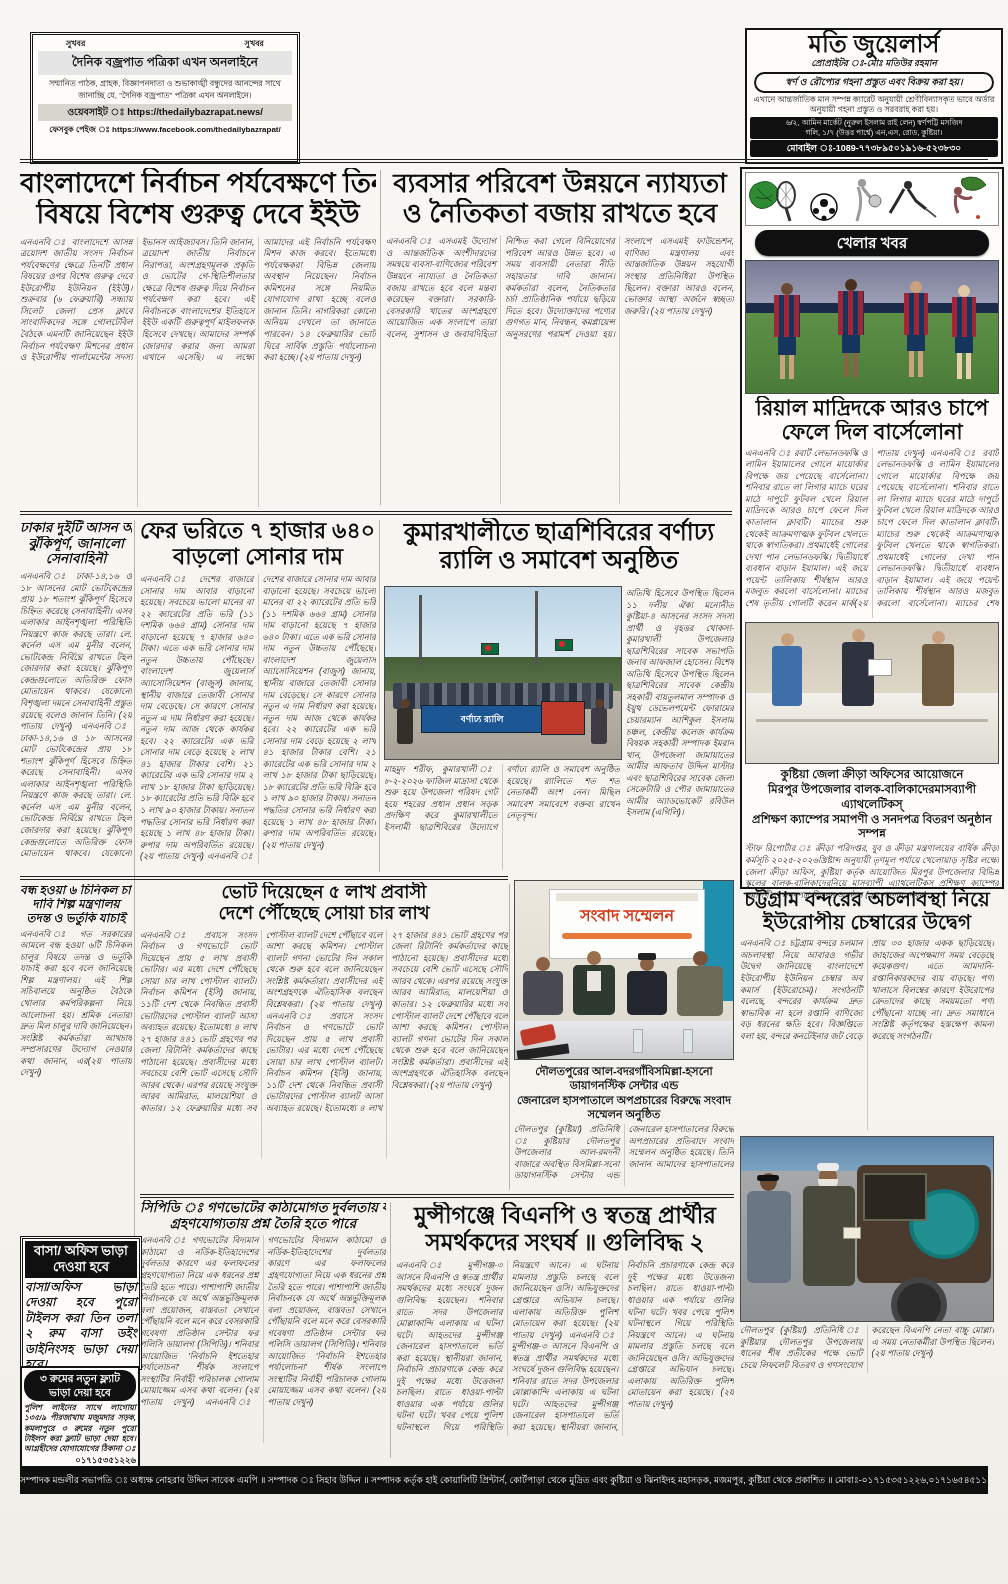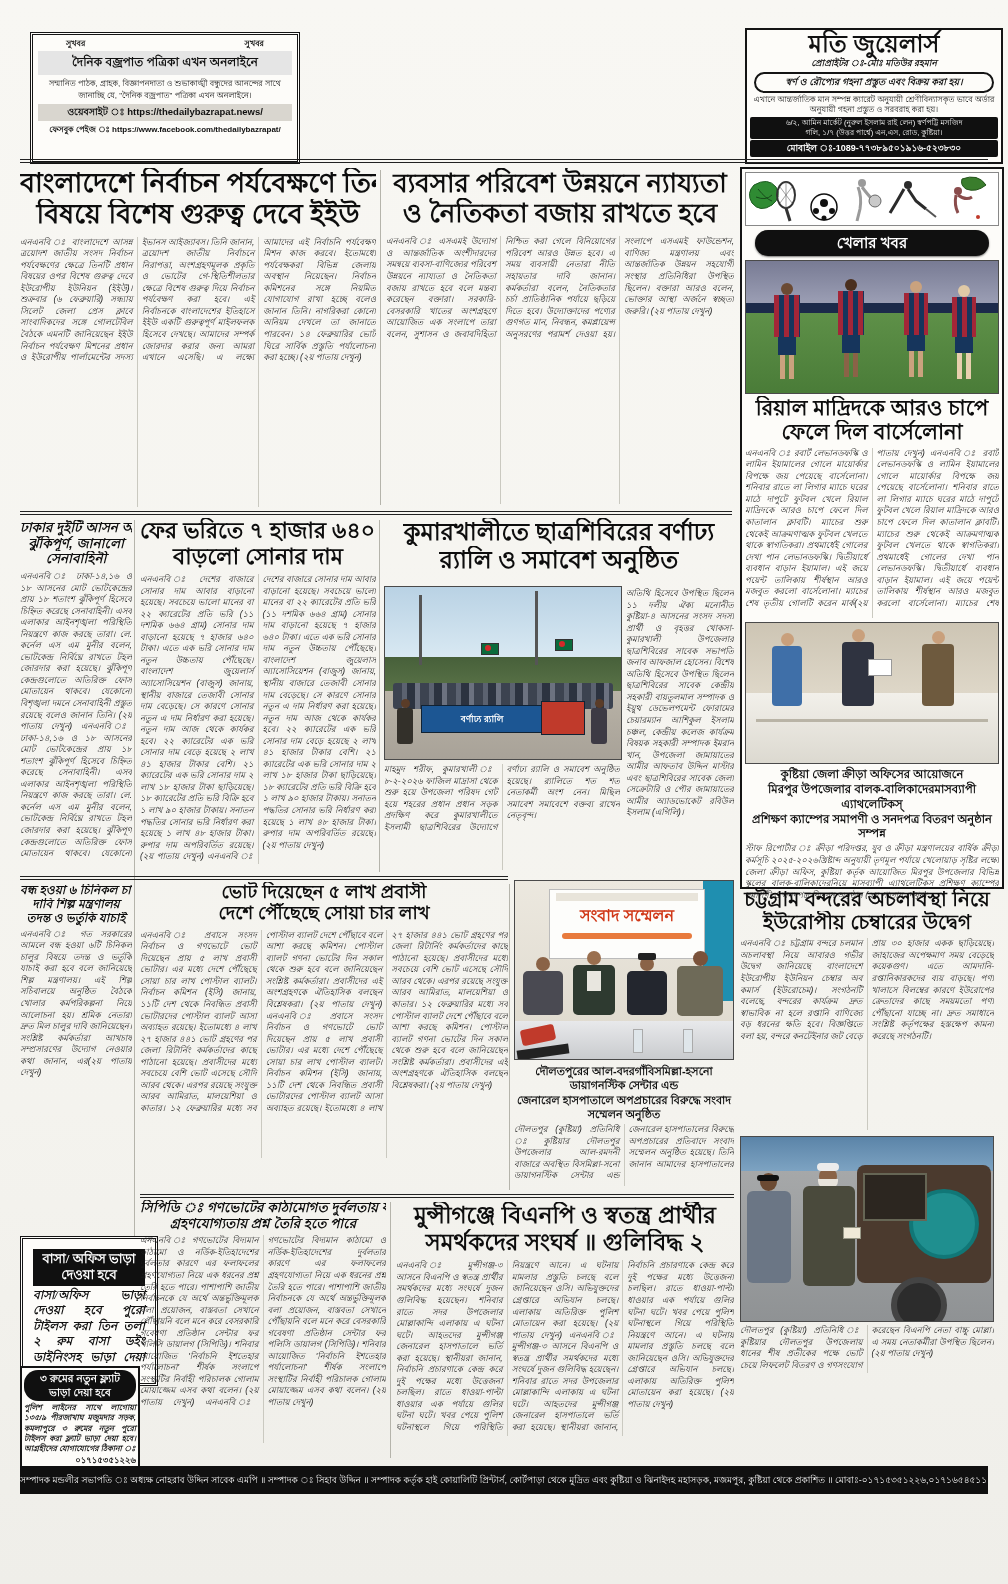--- a/index.html
+++ b/index.html
@@ -234,21 +234,21 @@
   <div class="abs" style="left:20px;top:884px;width:112px;">
     <div class="hl" style="font-size:12px;font-style:italic;">
       <div>বন্ধ হওয়া ৬ চিনিকল চালুর</div>
       <div>দাবি শিল্প মন্ত্রণালয়</div>
       <div>তদন্ত ও ভর্তুকি যাচাই</div>
     </div>
     <div class="body-sm" style="height:190px;margin-top:3px;">এনএনবি ঃ গত সরকারের আমলে বন্ধ হওয়া ৬টি চিনিকল চালুর বিষয়ে তদন্ত ও ভর্তুকি যাচাই করা হবে বলে জানিয়েছে শিল্প মন্ত্রণালয়। এই শিল্প সচিবালয়ে অনুষ্ঠিত বৈঠকে খোলার কর্মপরিকল্পনা নিয়ে আলোচনা হয়। শ্রমিক নেতারা দ্রুত মিল চালুর দাবি জানিয়েছেন। সংশ্লিষ্ট কর্মকর্তারা আখচাষ সম্প্রসারণের উদ্যোগ নেওয়ার কথা জানান, এর(২য় পাতায় দেখুন)</div>
   </div>
 
 
-  <div class="abs" style="left:20px;top:1236px;width:112px;height:124px;border:3px double #141414;background:#fdfcf9;padding:10px;font-family:Liberation Serif, serif;">
+  <div class="abs" style="left:20px;top:1236px;width:112px;height:124px;border:3px double #141414;background:#fdfcf9;padding:2px;">
     <div class="invbox center" style="font-size:13px;font-weight:800;line-height:1.25;padding:2px 0;">
       <div>বাসা/ অফিস ভাড়া</div>
       <div>দেওয়া হবে</div>
     </div>
     <div style="font-size:12px;font-weight:bold;font-style:italic;line-height:1.3;margin-top:2px;text-align:justify;">বাসা/অফিস ভাড়া দেওয়া হবে পুরো টাইলস করা তিন তলা ২ রুম বাসা ডইং ডাইনিংসহ ভাড়া দেয়া হবে।</div>
     <div class="center" style="font-size:8.5px;font-weight:bold;font-style:italic;line-height:1.3;">
       <div>ঠিকানা-</div>
       <div>চৌড়হাস রোড</div>
       <div>কুষ্টিয়া।</div>
       <div>মোবাইল০১৭১৫৩৫১২২৬</div>

